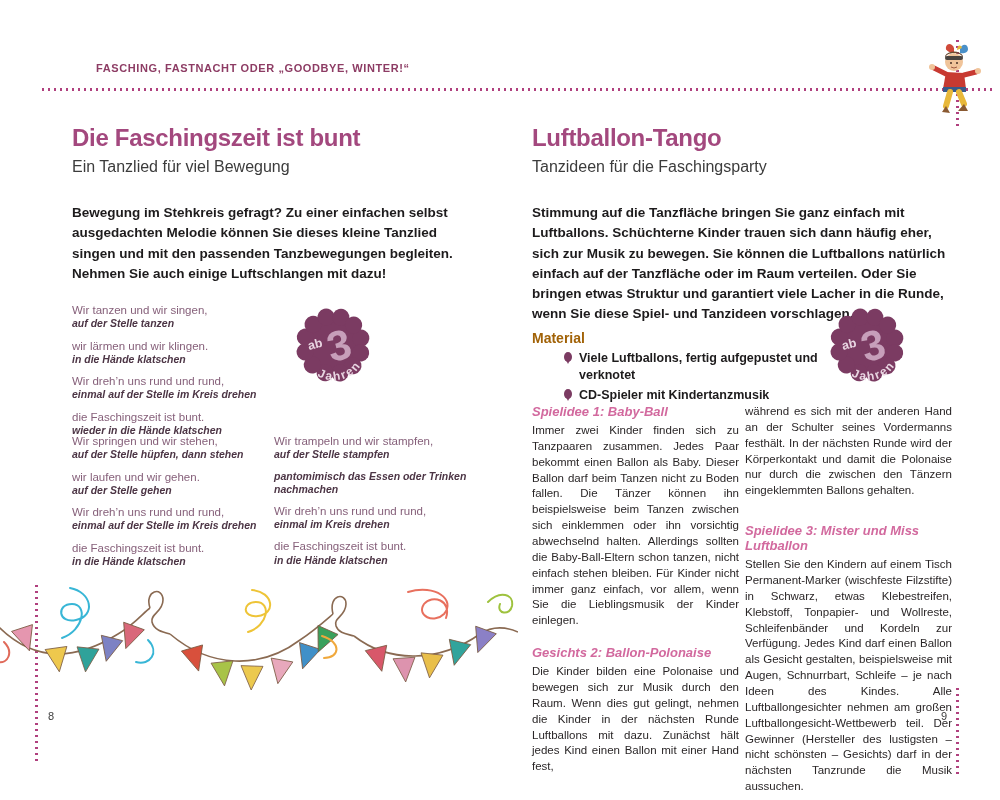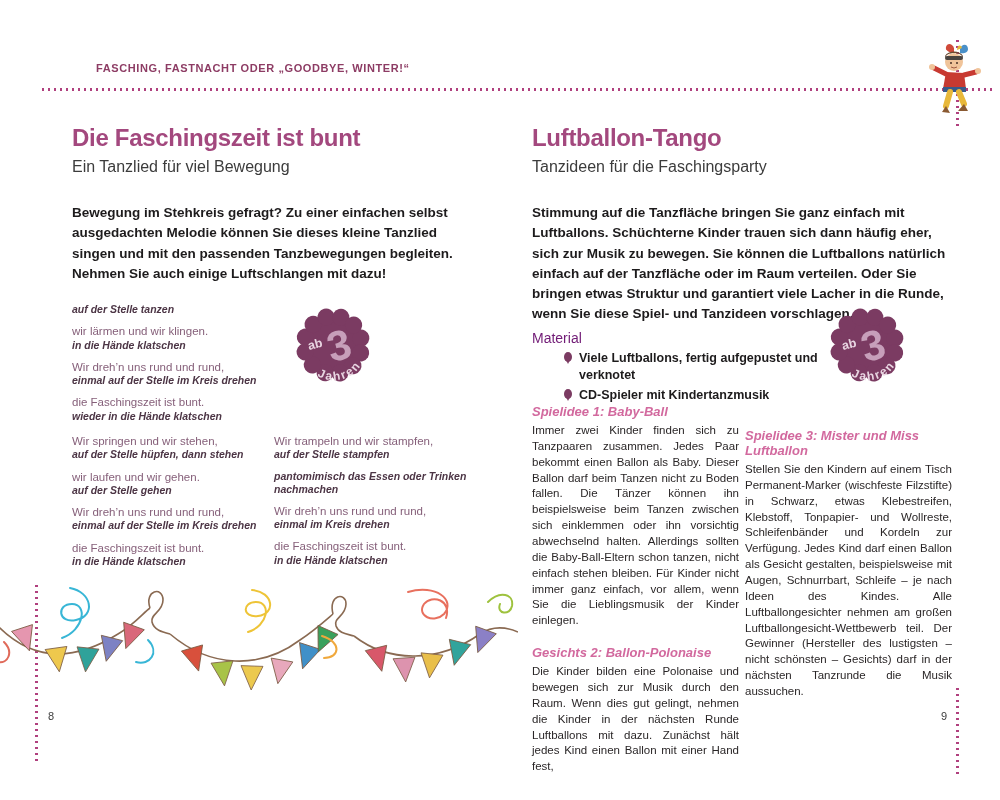--- a/index.html
+++ b/index.html
@@ -22,21 +22,21 @@
   .page-subtitle{position:absolute;font-size:16px;color:#3c3c3c;}
   .intro{position:absolute;font-size:13.5px;font-weight:bold;line-height:1.5;color:#1d1b1c;}
 
   
   .stanza{position:absolute;}
   .pair{margin-bottom:8px;}
   .lyric{font-size:11.5px;color:#86607a;line-height:1.25;}
   .instr{font-size:10.5px;font-weight:bold;font-style:italic;color:#4c3545;line-height:1.25;}
 
   
-  .material-heading{position:absolute;font-size:14px;font-weight:normal;color:#701a75;}
+  .material-heading{position:absolute;font-size:14px;font-weight:bold;color:#a16207;}
   .material-list{position:absolute;width:268px;}
   .mat-item{display:flex;gap:7px;font-size:12.5px;font-weight:bold;line-height:1.35;
             color:#1d1b1c;margin-bottom:3px;}
   .balloon{flex:0 0 auto;width:8px;height:10px;margin-top:2px;background:#7b3b62;
            border-radius:50%;position:relative;}
   .balloon::after{content:'';position:absolute;bottom:-4px;left:2px;
                   border:2px solid transparent;border-top:4px solid #7b3b62;}
 
   .idea-col{position:absolute;width:207px;}
   .idea-heading{font-size:13px;font-weight:bold;color:#d2699e;margin:0 0 4px 0;font-style:italic;}
@@ -84,20 +84,21 @@
     <path d="M40 62 L44 69 L34 69 Z" fill="#8a5a32"></path>
   </svg>
 
   <div>
     <div class="page-title" style="left:72px;top:124px;">Die Faschingszeit ist bunt</div>
     <div class="page-subtitle" style="left:72px;top:158px;">Ein Tanzlied für viel Bewegung</div>
     <div class="intro" style="left:72px;top:203px;width:382px;">Bewegung im Stehkreis gefragt? Zu einer einfachen selbst ausgedachten Melodie können Sie dieses kleine Tanzlied singen und mit den passenden Tanzbewegungen begleiten. Nehmen Sie auch einige Luftschlangen mit dazu!</div>
 
     <div class="stanza" style="left:72px;top:303px;width:230px;">
       <div class="pair">
+        <div class="lyric">Wir tanzen und wir singen,</div>
         <div class="instr">auf der Stelle tanzen</div>
       </div>
       <div class="pair">
         <div class="lyric">wir lärmen und wir klingen.</div>
         <div class="instr">in die Hände klatschen</div>
       </div>
       <div class="pair">
         <div class="lyric">Wir dreh’n uns rund und rund,</div>
         <div class="instr">einmal auf der Stelle im Kreis drehen</div>
       </div>
@@ -258,20 +259,21 @@
     </svg>
 
     <div class="idea-col" style="left:532px;top:404px;">
       <div class="idea-heading">Spielidee 1: Baby-Ball</div>
       <p class="idea-body">Immer zwei Kinder finden sich zu Tanzpaaren zusammen. Jedes Paar bekommt einen Ballon als Baby. Dieser Ballon darf beim Tanzen nicht zu Boden fallen. Die Tänzer können ihn beispielsweise beim Tanzen zwischen sich einklemmen oder ihn vorsichtig abwechselnd halten. Allerdings sollten die Baby-Ball-Eltern schon tanzen, nicht einfach stehen bleiben. Für Kinder nicht immer ganz einfach, vor allem, wenn Sie die Lieblingsmusik der Kinder einlegen.</p>
       <div class="idea-heading gap16">Gesichts 2: Ballon-Polonaise</div>
       <p class="idea-body">Die Kinder bilden eine Polonaise und bewegen sich zur Musik durch den Raum. Wenn dies gut gelingt, nehmen die Kinder in der nächsten Runde Luftballons mit dazu. Zunächst hält jedes Kind einen Ballon mit einer Hand fest,</p>
     </div>
 
     <div class="idea-col" style="left:745px;top:404px;">
+      <p class="idea-body">während es sich mit der anderen Hand an der Schulter seines Vordermanns festhält. In der nächsten Runde wird der Körperkontakt und damit die Polonaise nur durch die zwischen den Tänzern eingeklemmten Ballons gehalten.</p>
       <div class="idea-heading gap24">Spielidee 3: Mister und Miss Luftballon</div>
       <p class="idea-body">Stellen Sie den Kindern auf einem Tisch Permanent-Marker (wischfeste Filzstifte) in Schwarz, etwas Klebestreifen, Klebstoff, Tonpapier- und Wollreste, Schleifenbänder und Kordeln zur Verfügung. Jedes Kind darf einen Ballon als Gesicht gestalten, beispielsweise mit Augen, Schnurrbart, Schleife – je nach Ideen des Kindes. Alle Luftballongesichter nehmen am großen Luftballongesicht-Wettbewerb teil. Der Gewinner (Hersteller des lustigsten – nicht schönsten – Gesichts) darf in der nächsten Tanzrunde die Musik aussuchen.</p>
     </div>
 
     <div class="page-number" style="left:941px;top:710px;">9</div>
   </div>
 
 </div>
 
 </body></html>

